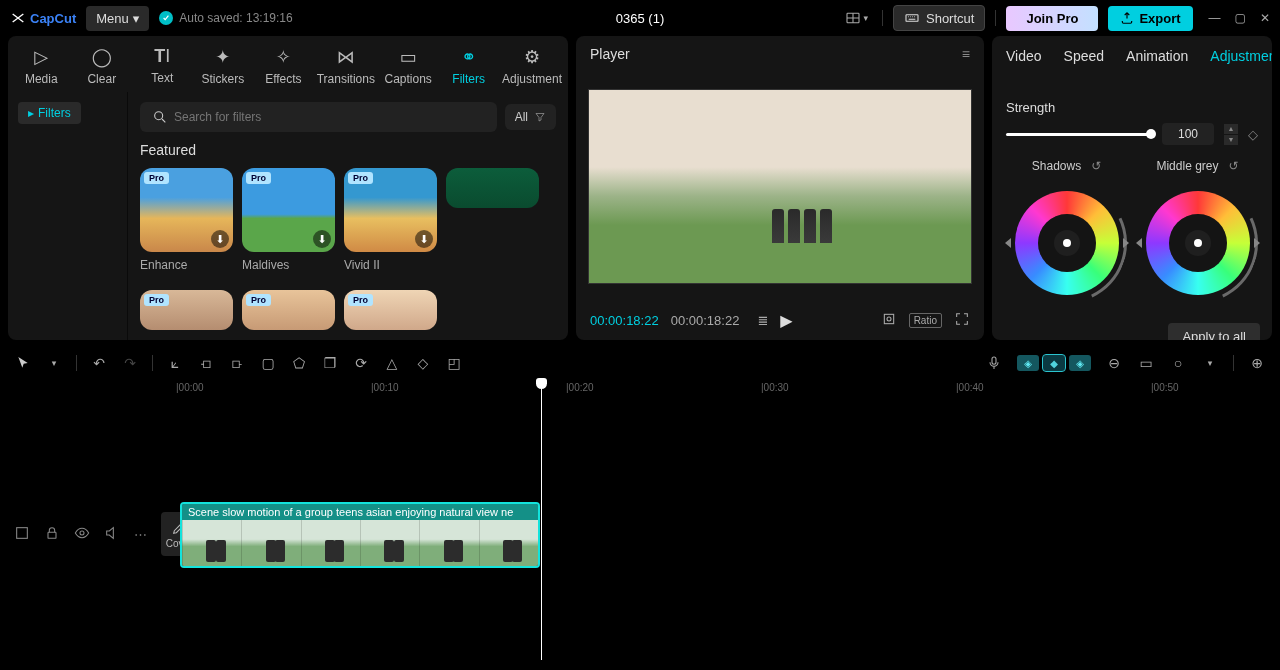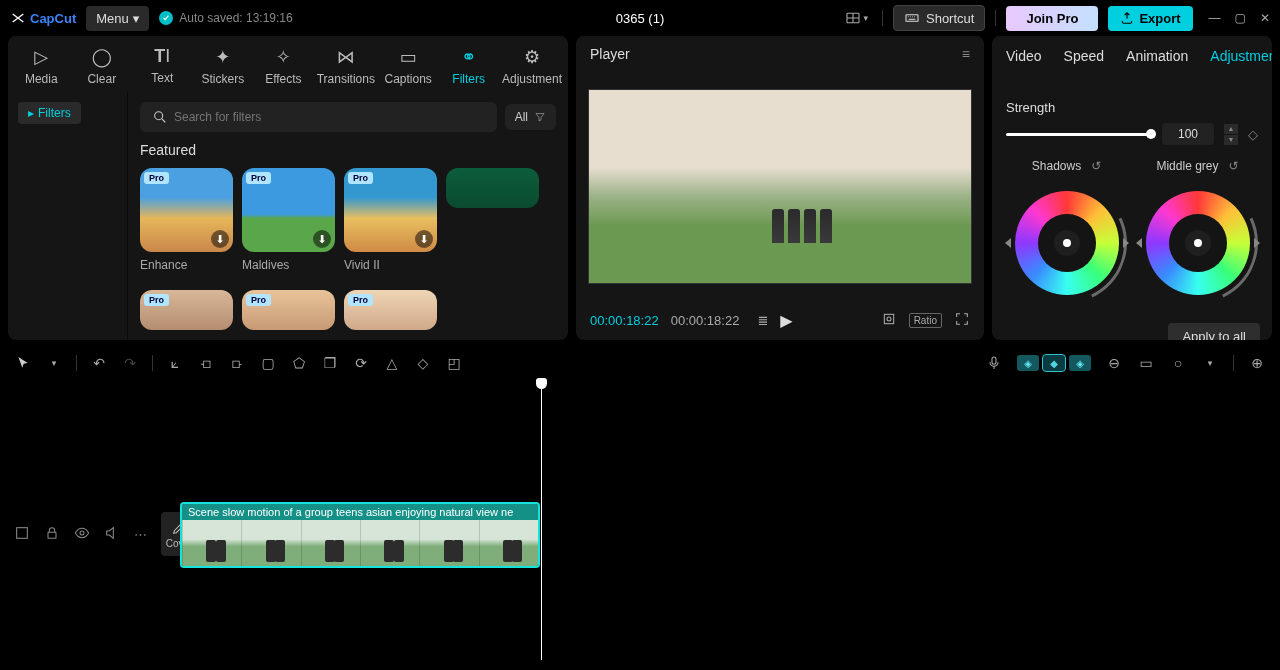--- a/index.html
+++ b/index.html
@@ -745,20 +745,28 @@
     <span class="tl-icon">⊖</span>
     <span class="tl-icon">▭</span>
     <span class="tl-icon">○</span>
     <span class="tl-icon" style="font-size:9px;">▾</span>
     <span class="vdiv"></span>
     <span class="tl-icon">⊕</span>
   </div>
 </div>
 
 <div class="timeline">
+  <div class="ruler">
+    <span class="tick" style="left:0px;">|00:00</span>
+    <span class="tick" style="left:195px;">|00:10</span>
+    <span class="tick" style="left:390px;">|00:20</span>
+    <span class="tick" style="left:585px;">|00:30</span>
+    <span class="tick" style="left:780px;">|00:40</span>
+    <span class="tick" style="left:975px;">|00:50</span>
+  </div>
   <div class="playhead"></div>
   <div class="tracks">
     <div class="track-left">
       <span><svg class="icon" viewBox="0 0 24 24">
             <rect x="4" y="4" width="16" height="16"></rect>
           </svg></span>
       <span><svg class="icon" viewBox="0 0 24 24">
             <rect x="6" y="11" width="12" height="9" rx="1"></rect>
             <path d="M8 11V8a4 4 0 118 0v3"></path>
           </svg></span>

